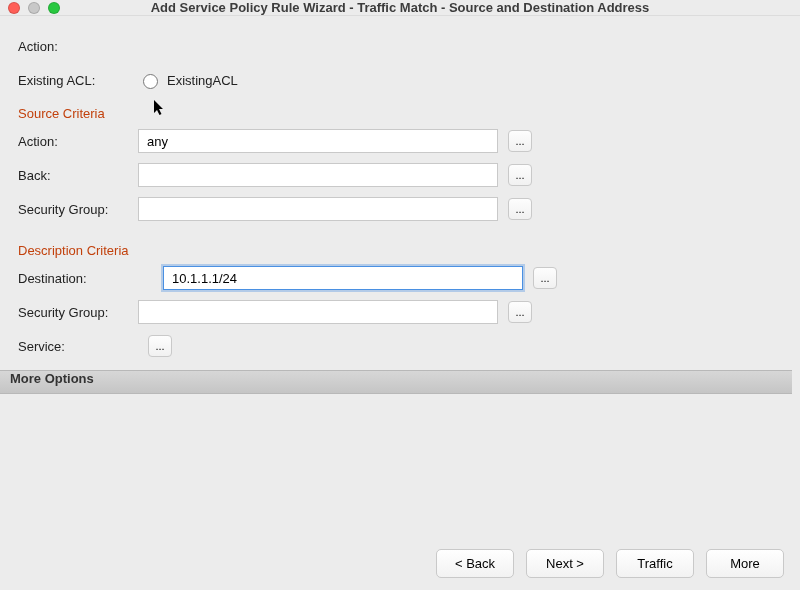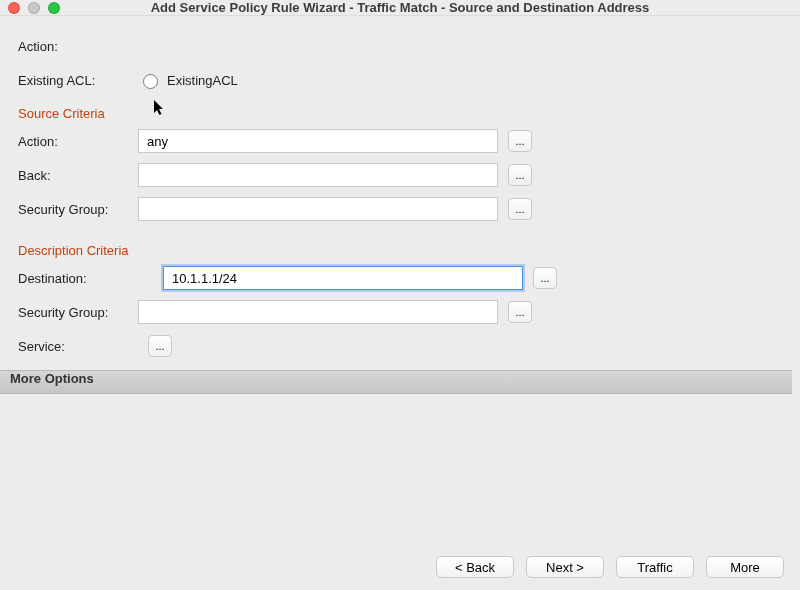--- a/index.html
+++ b/index.html
@@ -132,21 +132,21 @@
     box-sizing: content-box;
   }
   .button-bar {
     position: absolute;
     bottom: 12px;
     right: 16px;
     display: flex;
     gap: 12px;
   }
   .btn {
-    height: 22px;
+    height: 29px;
     min-width: 78px;
     padding: 0 16px;
     border: 1px solid #c9c9c9;
     border-radius: 5px;
     background: linear-gradient(#ffffff,#f2f2f2);
     font-size: 13px;
     cursor: pointer;
   }
   .cursor {
     position: absolute;

